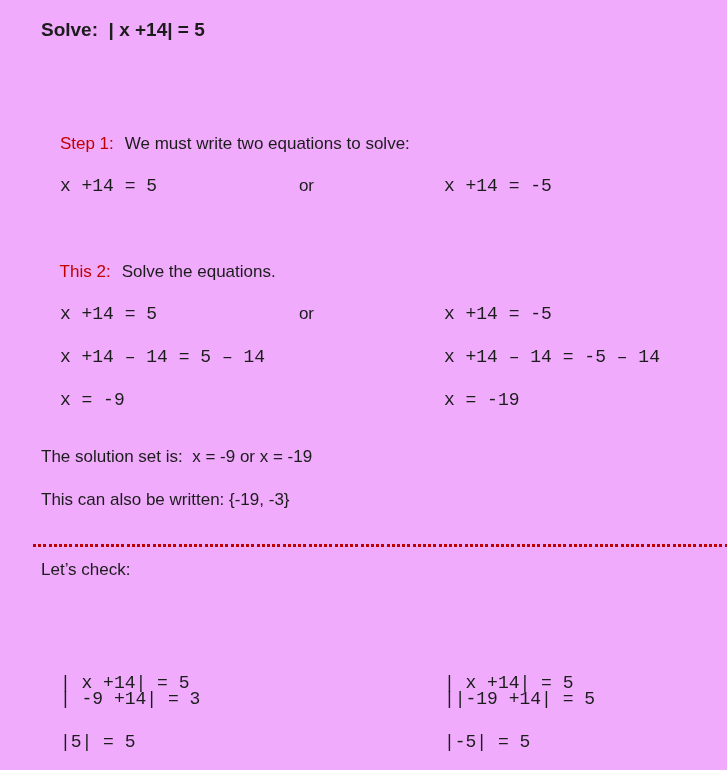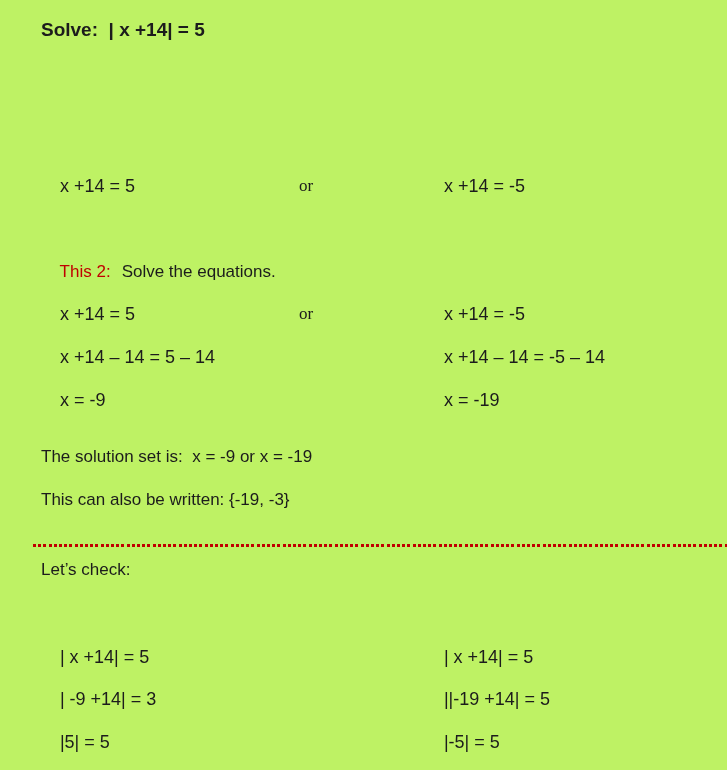--- a/index.html
+++ b/index.html
@@ -8,21 +8,21 @@
   }
   html, body {
     margin: 0;
     padding: 0;
     background: #ffffff;
   }
   .page {
     position: relative;
     width: 727px;
     height: 770px;
-    background: #bef264;
+    background: #f0abfc;
     overflow: hidden;
     font-family: "Liberation Sans", sans-serif;
     color: var(--text-color, #1c1c1c);
   }
   .line {
     position: absolute;
     left: 41px;
     height: 28px;
     line-height: 28px;
     font-size: 17px;
@@ -30,33 +30,33 @@
   }
   .title {
     font-weight: bold;
     font-size: 19px;
   }
   .step-label {
     color: var(--accent-red, #c00000);
     margin-right: 11px;
   }
   .eq {
-    font-family: Liberation Sans, sans-serif;
+    font-family: Liberation Mono, monospace;
     font-size: 18px;
   }
   .col1 {
     display: inline-block;
     width: 239px;
     vertical-align: top;
   }
   .col2 {
     display: inline-block;
     width: 145px;
     vertical-align: top;
-    font-family: Liberation Serif, serif;
+    font-family: Liberation Sans, sans-serif;
     font-size: 17px;
   }
   .colwide {
     display: inline-block;
     width: 384px;
     vertical-align: top;
   }
   .dotted-line {
     position: absolute;
     left: 33px;
@@ -71,20 +71,23 @@
     );
   }
 </style>
 </head>
 <body>
 
 <div class="page">
 
   <div class="line title" style="top:16px">Solve:  | x +14| = 5</div>
 
+  <div class="line" style="top:102px">
+    <span class="step-label">Step 1:</span><span>We must write two equations to solve:</span>
+  </div>
 
   <div class="line" style="top:144px">
     <span class="col1 eq">x +14 = 5</span><span class="col2">or</span><span class="eq">x +14 = -5</span>
   </div>
 
   <div class="line" style="top:230px">
     <span class="step-label">This 2:</span><span>Solve the equations.</span>
   </div>
 
   <div class="line" style="top:272px">
@@ -99,21 +102,21 @@
     <span class="col1 eq">x = -9</span><span class="col2"></span><span class="eq">x = -19</span>
   </div>
 
   <div class="line" style="top:443px">The solution set is:  x = -9 or x = -19</div>
   <div class="line" style="top:486px">This can also be written: {-19, -3}</div>
 
   <div class="dotted-line" style="top:544px"></div>
 
   <div class="line" style="top:556px">Let’s check:</div>
 
-  <div class="line" style="top:615px">
+  <div class="line" style="top:641px">
     <span class="colwide eq">| x +14| = 5</span><span class="eq">| x +14| = 5</span>
   </div>
 
   <div class="line" style="top:657px">
     <span class="colwide eq">| -9 +14| = 3</span><span class="eq">||-19 +14| = 5</span>
   </div>
 
   <div class="line" style="top:700px">
     <span class="colwide eq">|5| = 5</span><span class="eq">|-5| = 5</span>
   </div>

